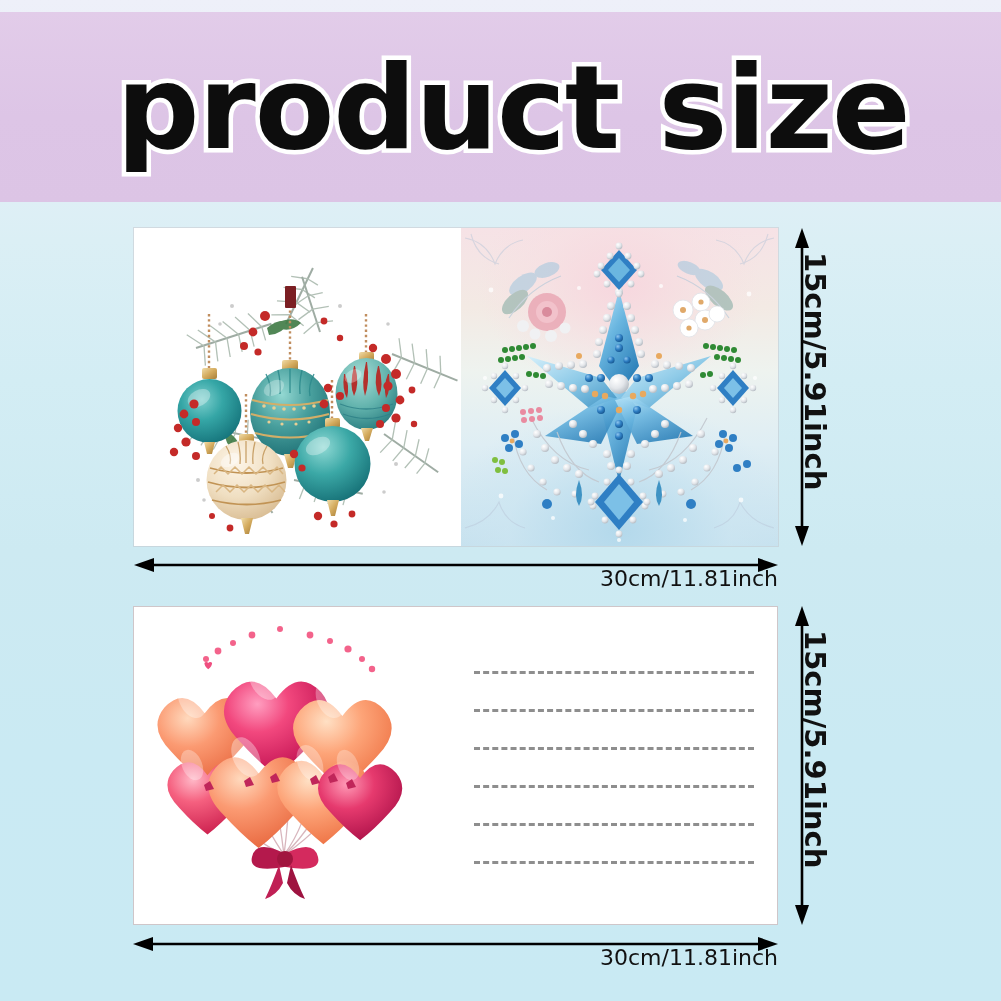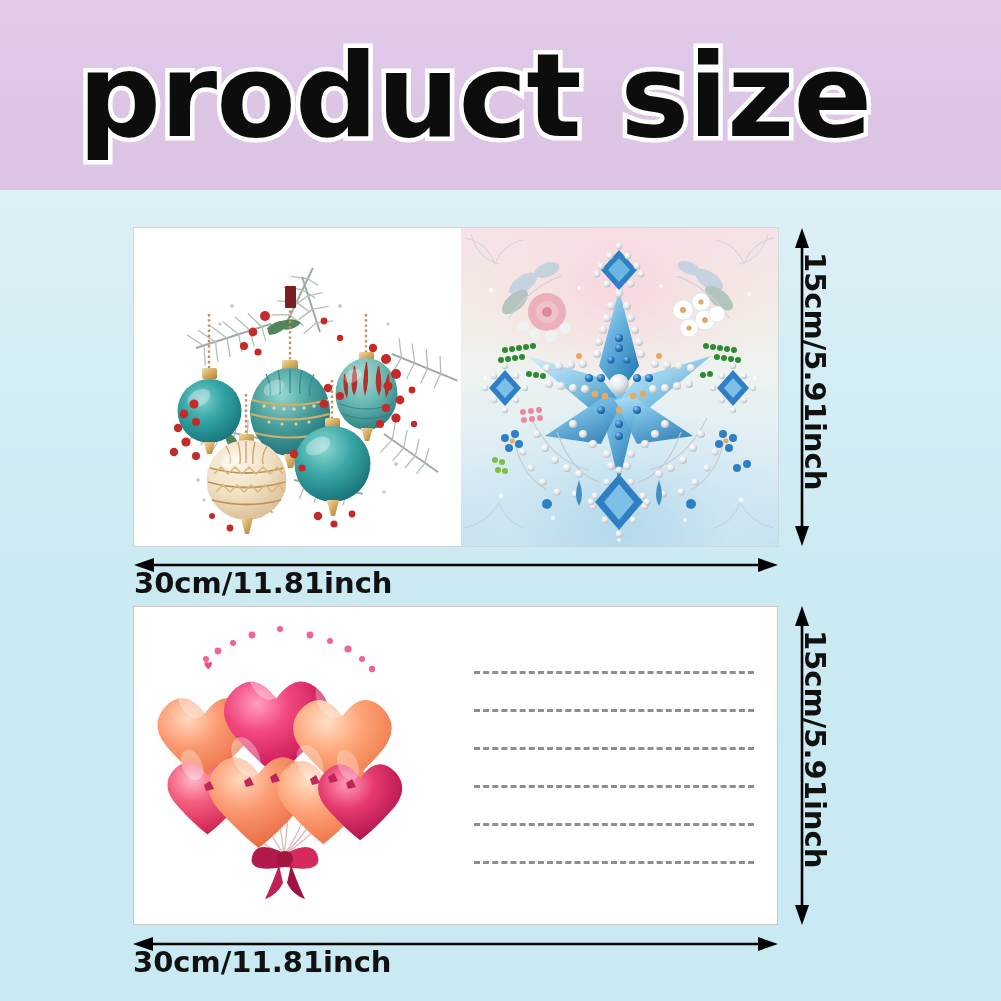--- a/index.html
+++ b/index.html
@@ -24,25 +24,26 @@
         #dbeff5 24%,
         #d3edf4 38%,
         #cdeaf2 55%,
         #caeaf3 75%,
         #c9eaf3 100%);
   }
 
   
   #header-band {
     position: absolute;
-    left: 0; top: 0;
+    left: 0; top: 12px;
     width: 1001px;
     height: 190px;
     background: #e0c9e8;
     background: linear-gradient(to bottom, #e2cce9 0%, #ddc5e6 55%, #dcc4e5 100%);
+    text-align: center;
   }
   #header-title {
     position: absolute;
     left: 78px;
     top: 36px;
     width: 870px;
     height: 120px;
     line-height: 120px;
     font-family: "DejaVu Sans", sans-serif;
     font-weight: bold;
@@ -101,24 +102,24 @@
     position: absolute;
     height: 18px;
   }
   .dim-arrow-v {
     position: absolute;
     width: 18px;
   }
   .dim-label-h {
     position: absolute;
     font-family: "DejaVu Sans", sans-serif;
-    font-weight: bold;
-    font-size: 29px;
+    font-weight: normal;
+    font-size: 22px;
     color: #111;
-    text-align: left;
+    text-align: right;
     white-space: nowrap;
   }
   .dim-label-v {
     position: absolute;
     font-family: "DejaVu Sans", sans-serif;
     font-weight: bold;
     font-size: 29px;
     color: #111;
     white-space: nowrap;
     transform-origin: left top;

